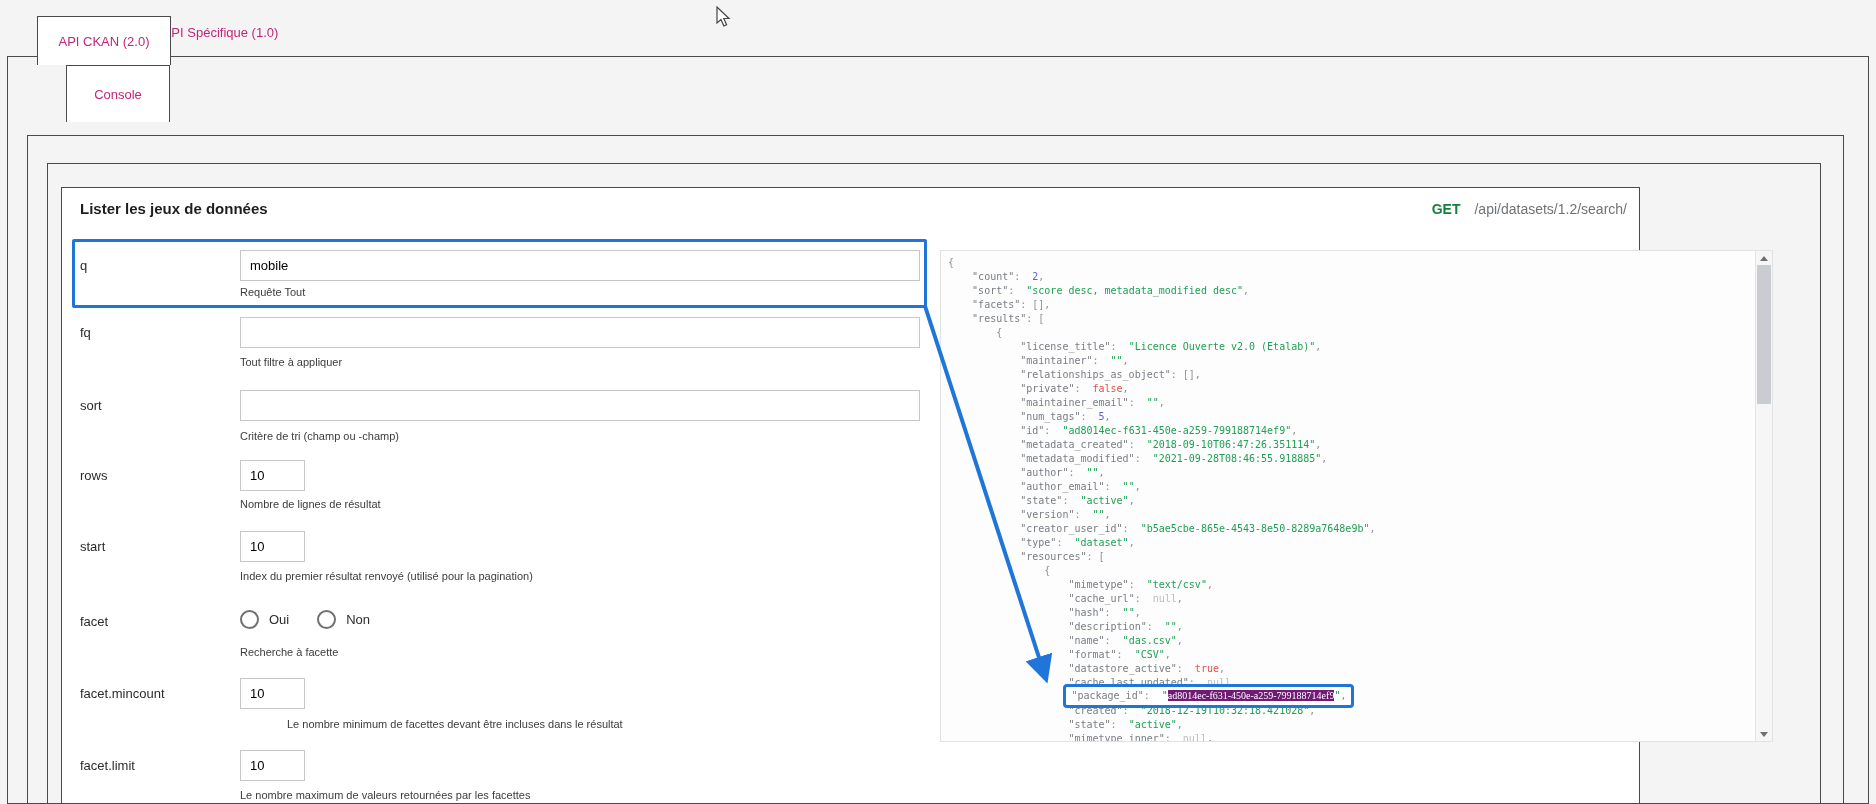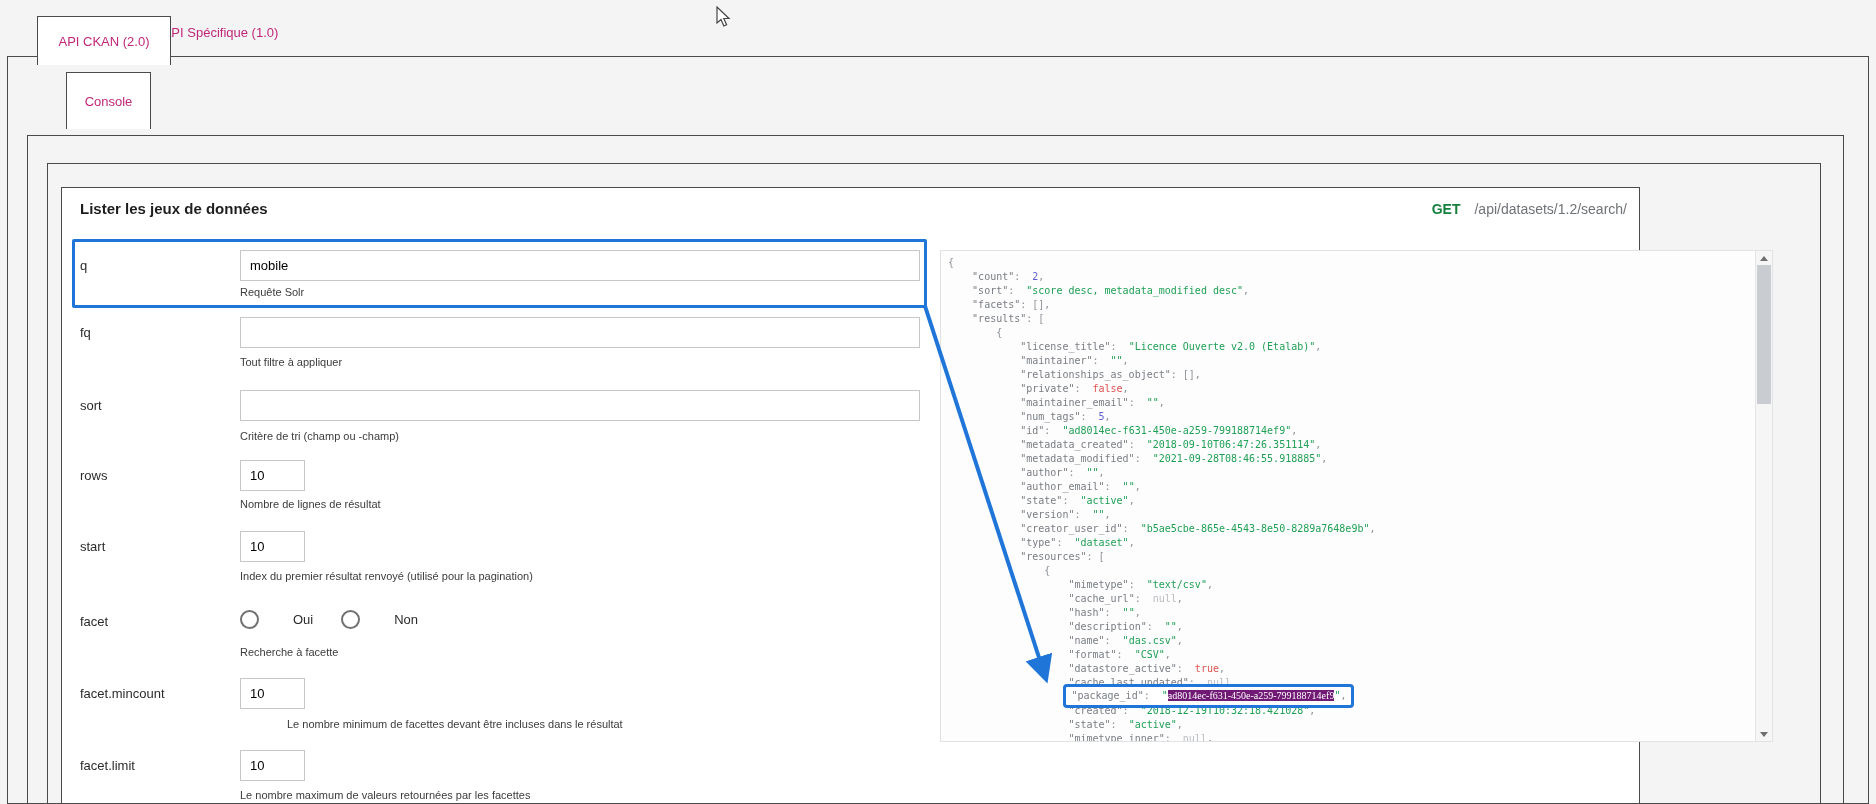--- a/index.html
+++ b/index.html
@@ -23,21 +23,21 @@
   .frow{position:absolute;left:0;top:0;width:870px;}
   .flabel{position:absolute;left:18px;font-size:13px;font-weight:500;color:#2b2b2b;}
   .finput{position:absolute;left:178px;height:31px;box-sizing:border-box;border:1px solid #c7c7c7;
           background:#fff;font-size:13px;color:#000000;padding:0 9px;outline:none;
           font-family:"Liberation Sans","DejaVu Sans",sans-serif;}
   .finput.wide{width:680px;}
   .finput.small{width:65px;}
   .fhelp{position:absolute;left:178px;font-size:11px;color:#3c3c3c;white-space:nowrap;}
   .radio-group{position:absolute;left:178px;display:flex;align-items:center;gap:10px;}
   .radio-circle{width:15px;height:15px;border:2px solid #717171;border-radius:50%;background:#fff;display:inline-block;}
-  .radio-label{font-size:13px;color:#2b2b2b;margin-right:18px;margin-left:24px;}
+  .radio-label{font-size:13px;color:#2b2b2b;margin-right:18px;}
   .q-highlight{position:absolute;left:10px;top:51px;width:855px;height:69px;
                border:3px solid #1f76d8;border-radius:2px;box-sizing:border-box;
                pointer-events:none;z-index:6;}
   
   #json-panel{position:absolute;left:878px;top:62px;width:833px;height:492px;
               box-sizing:border-box;background:#fdfdfe;border:1px solid #dfe3e6;}
   #json-code{position:absolute;left:0;top:0;right:17px;bottom:0;overflow:hidden;
              padding:5px 0 0 7px;font-family:"DejaVu Sans Mono","Liberation Mono",monospace;
              font-size:10px;line-height:14px;white-space:pre;}
   .jline{height:14px;}
@@ -60,37 +60,37 @@
   #cursor{position:absolute;left:716px;top:6px;z-index:20;pointer-events:none;}
 </style>
 </head>
 <body>
 
 <div class="tab active" style="left:37px;top:16px;width:134px;height:49px;line-height:49px;">API CKAN (2.0)</div>
 <div class="tab" style="left:148px;top:8px;width:145px;height:49px;line-height:49px;">API Spécifique (1.0)</div>
 
 <div id="boxA" class="frame" style="left:7px;top:56px;width:1862px;height:748px;">
 
-  <div class="tab active" style="left:58px;top:15px;width:85px;height:57px;line-height:57px;">Console</div>
+  <div class="tab active" style="left:58px;top:8px;width:104px;height:57px;line-height:57px;">Console</div>
 
   <div id="boxB" class="frame" style="left:19px;top:78px;width:1817px;height:669px;">
     <div id="boxC" class="frame" style="left:19px;top:27px;width:1774px;height:641px;">
       <div id="boxD" class="frame" style="left:13px;top:23px;width:1579px;height:617px;">
 
         <div class="card-title">Lister les jeux de données</div>
         <div class="endpoint">
           <span class="method">GET</span><span>/api/datasets/1.2/search/</span>
         </div>
 
         <div class="q-highlight"></div>
 
         <div class="frow">
           <span class="flabel" style="top:70px;">q</span>
           <input class="finput wide" style="top: 62px;" value="mobile">
-          <span class="fhelp" style="top:98px;">Requête Solr</span>
+          <span class="fhelp" style="top:98px;">Requête Tout</span>
         </div>
 
         <div class="frow">
           <span class="flabel" style="top:137px;">fq</span>
           <input class="finput wide" style="top: 129px;" value="">
           <span class="fhelp" style="top:168px;">Tout filtre à appliquer</span>
         </div>
 
         <div class="frow">
           <span class="flabel" style="top:210px;">sort</span>

